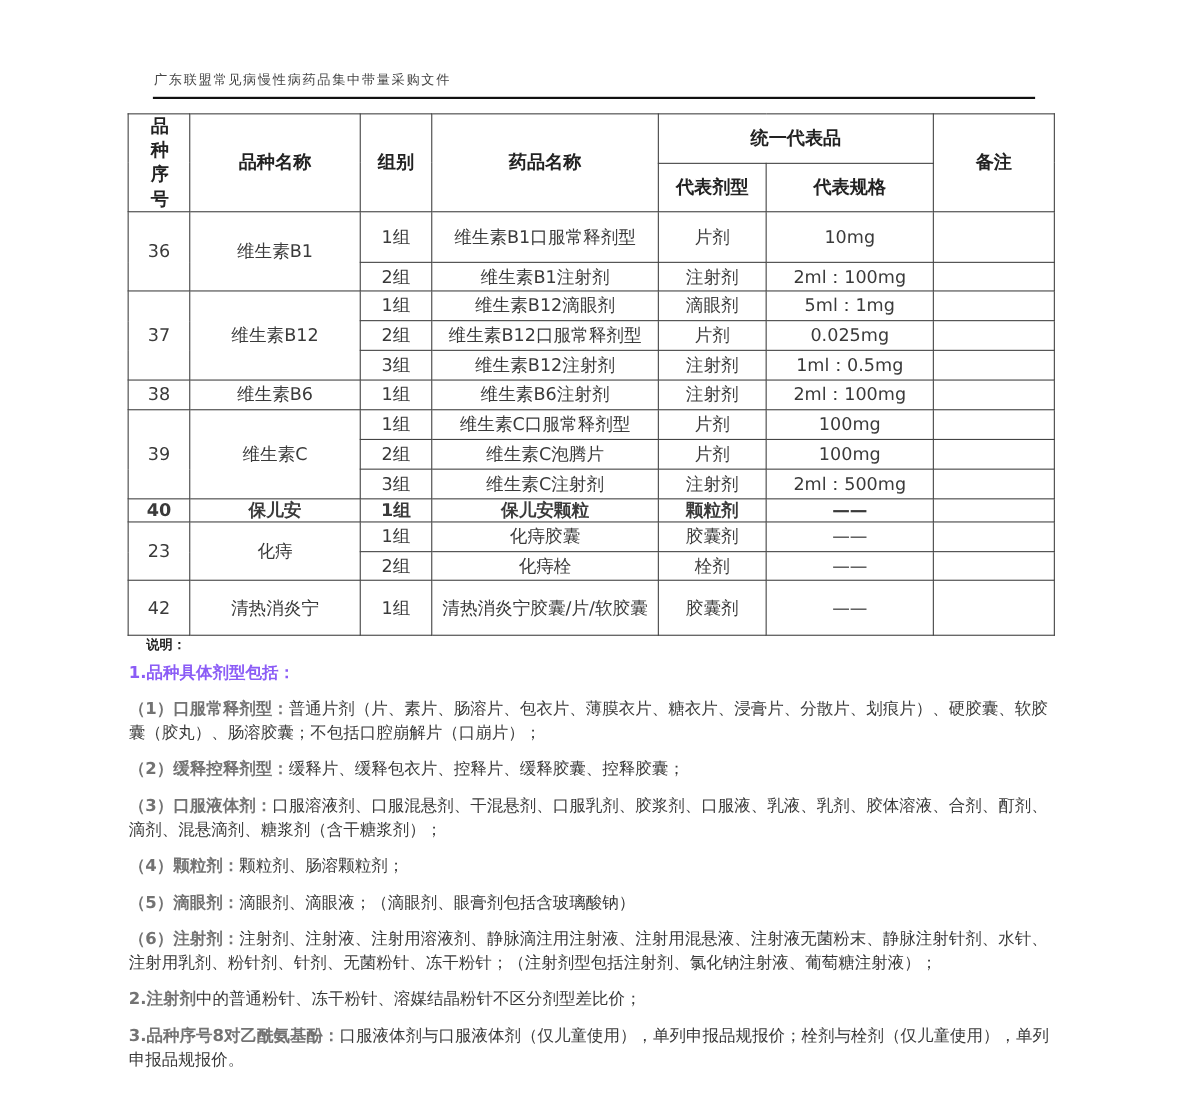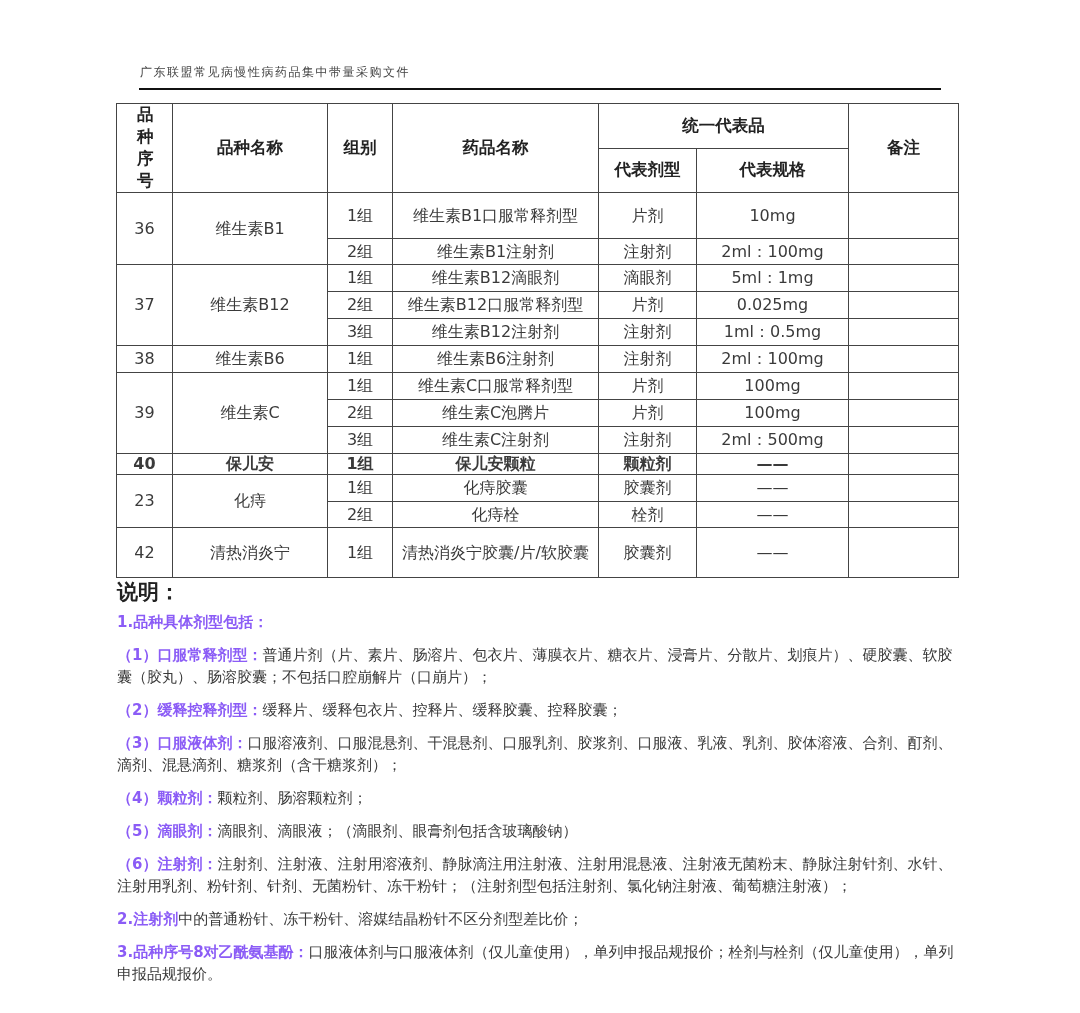--- a/index.html
+++ b/index.html
@@ -7,24 +7,24 @@
          font-family: "DejaVu Sans", "Liberation Sans", sans-serif; color: #333; }
   .running-header { position: absolute; left: 140px; top: 64px; font-size: 12px; color: #444;
                     letter-spacing: 1.5px; font-family: "DejaVu Serif", "Liberation Serif", serif; text-align: center; }
   .header-rule { position: absolute; left: 139px; top: 88px; width: 802px; height: 2px; background: #111; }
   table.drug-table { position: absolute; left: 116px; top: 103px; border-collapse: collapse;
                      table-layout: fixed; width: 842px; }
   table.drug-table td, table.drug-table th { border: 1.4px solid #444; text-align: center;
                      vertical-align: middle; padding: 0; font-size: 16px; color: #3a3a3a; line-height: 20px; }
   table.drug-table th { font-weight: bold; color: #222; font-size: 16.5px; }
   .notes { position: absolute; left: 117px; top: 578px; width: 840px; font-size: 15px; color: #3a3a3a; }
-  .notes .title { font-weight: bold; font-size: 21px; color: #222; margin: 0 0 7px 0; }
+  .notes .title { font-weight: bold; font-size: 12px; color: #222; margin: 0 0 7px 16px; }
   .notes .sub { font-weight: bold; color: #8b5cf6; margin: 0 0 12px 0; }
   .notes p { margin: 0 0 11px 0; line-height: 22px; }
-  .notes b { color: #8b5cf6; }
+  .notes b { color: #737373; }
 </style>
 </head>
 <body>
 
 <div class="running-header">广东联盟常见病慢性病药品集中带量采购文件</div>
 <div class="header-rule"></div>
 
 <table class="drug-table">
   <colgroup>
     <col style="width:56px">

